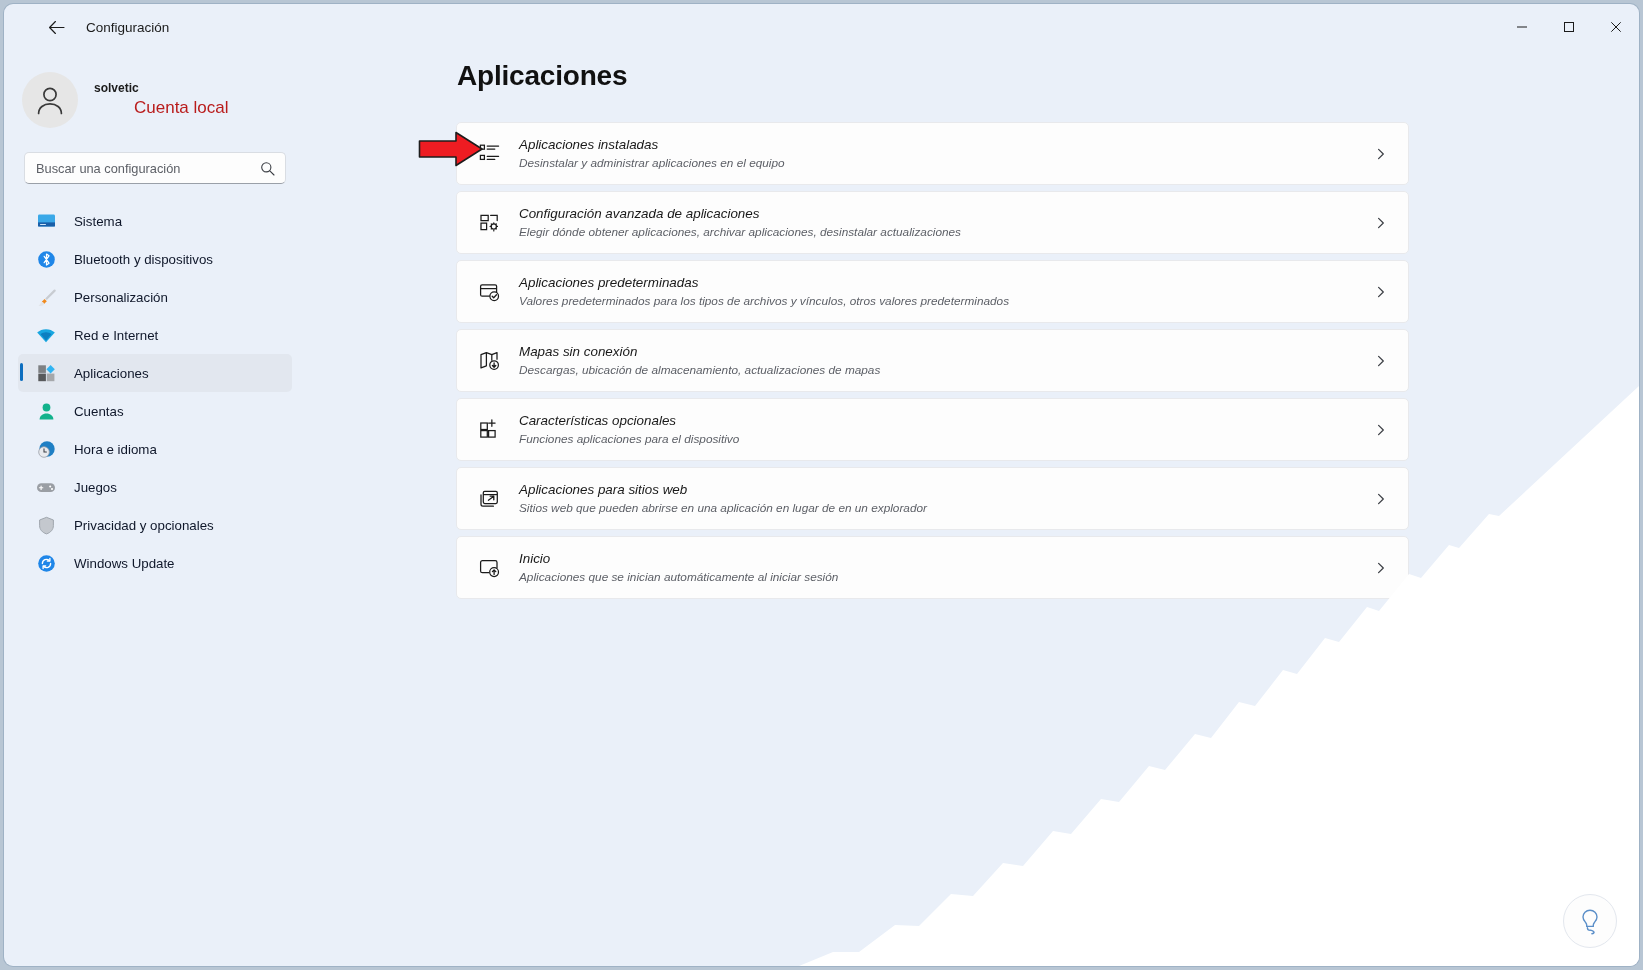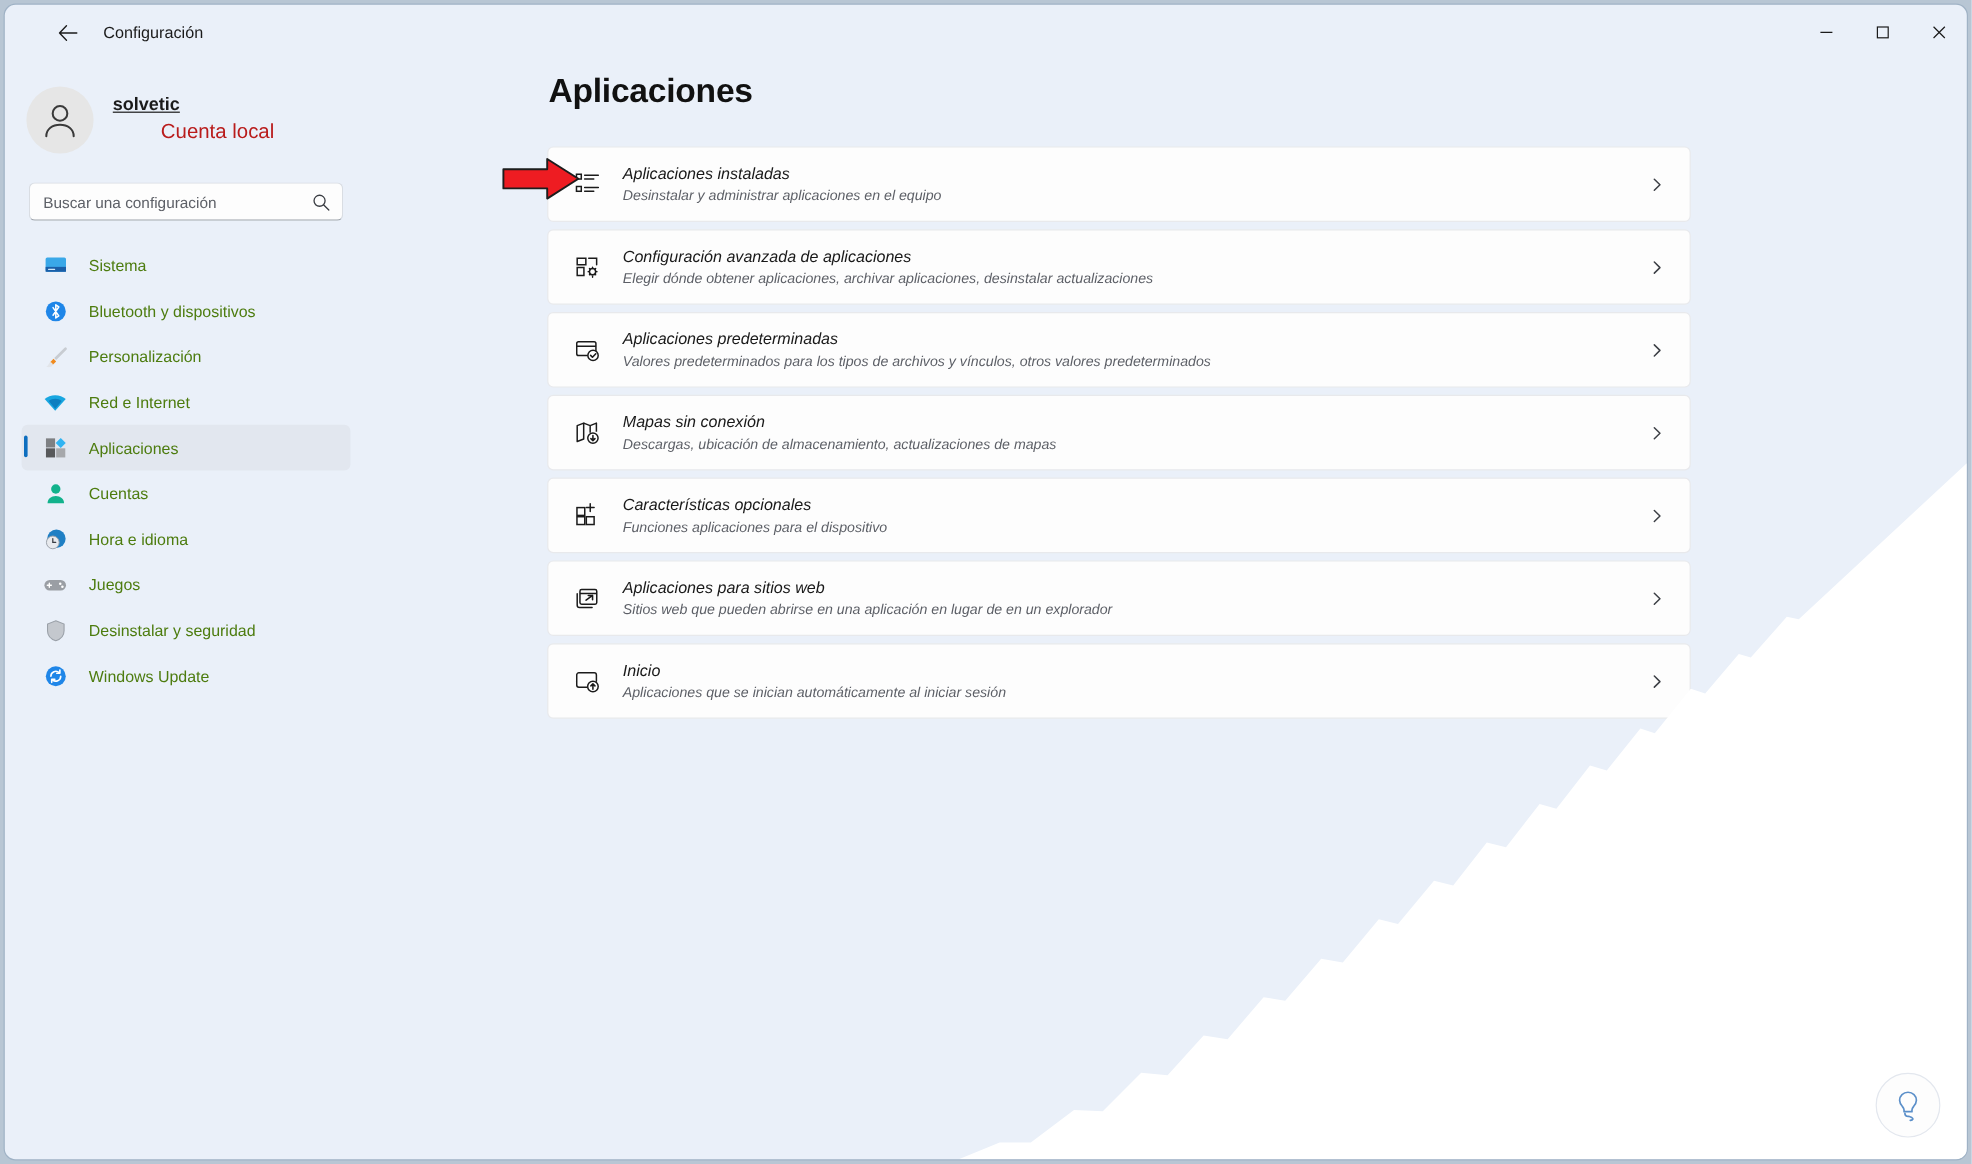--- a/index.html
+++ b/index.html
@@ -80,21 +80,21 @@
     height: 72px;
   }
   #avatar {
     width: 56px; height: 56px;
     border-radius: 50%;
     background: #e6e6e6;
     display: flex; align-items: center; justify-content: center;
     flex: none;
   }
   #account-text { margin-left: 16px; line-height: 1.35; }
-  #account-name { font-size: 15px; font-weight: bold; color: #1b1b1b; text-decoration: underline; }
+  #account-name { font-size: 12px; font-weight: bold; color: #1b1b1b; }
   #account-type { font-size: 17px; color: #b91c1c; margin-left: 40px; }
 
   #searchbox {
     position: relative;
     margin: 16px 0 0 20px;
     width: 262px; height: 32px;
     background: #fdfdfd;
     border: 1px solid #d9dde3;
     border-bottom: 1px solid #9aa0a8;
     border-radius: 5px;
@@ -140,21 +140,21 @@
   }
   .nav-icon {
     width: 28px;
     margin-left: 14px;
     display: flex; align-items: center; justify-content: center;
     flex: none;
   }
   .nav-label {
     margin-left: 14px;
     font-size: 13.3px;
-    color: #4d7c0f;
+    color: #0f172a;
     white-space: nowrap;
   }
 
   
   #content {
     position: absolute;
     left: 310px;
     top: 46px;
     width: 1325px;
     height: 916px;
@@ -367,21 +367,21 @@
             </svg>
           </span>
           <span class="nav-label">Juegos</span>
         </div>
         <div class="nav-item">
           <span class="nav-icon">
             <svg width="19" height="19" viewBox="0 0 19 19" fill="none">
               <path d="M9.5 1.3 16.4 4v5.6c0 4-2.8 7-6.9 8.3C5.4 16.6 2.6 13.6 2.6 9.6V4L9.5 1.3Z" fill="#c4c8ce" stroke="#9aa0a8" stroke-width="0.9"></path>
             </svg>
           </span>
-          <span class="nav-label">Desinstalar y seguridad</span>
+          <span class="nav-label">Privacidad y opcionales</span>
         </div>
         <div class="nav-item">
           <span class="nav-icon">
             <svg width="19" height="19" viewBox="0 0 19 19" fill="none">
               <circle cx="9.5" cy="9.5" r="8.3" fill="#1f86e8"></circle>
               <path d="M13.6 9.5a4.1 4.1 0 0 1-6.9 3" stroke="#fff" stroke-width="1.35" stroke-linecap="round" fill="none"></path>
               <path d="M5.4 9.5a4.1 4.1 0 0 1 6.9-3" stroke="#fff" stroke-width="1.35" stroke-linecap="round" fill="none"></path>
               <path d="M12.9 4.4v2.6h-2.6M6.1 14.6V12h2.6" stroke="#fff" stroke-width="1.35" stroke-linecap="round" stroke-linejoin="round" fill="none"></path>
             </svg>
           </span>

